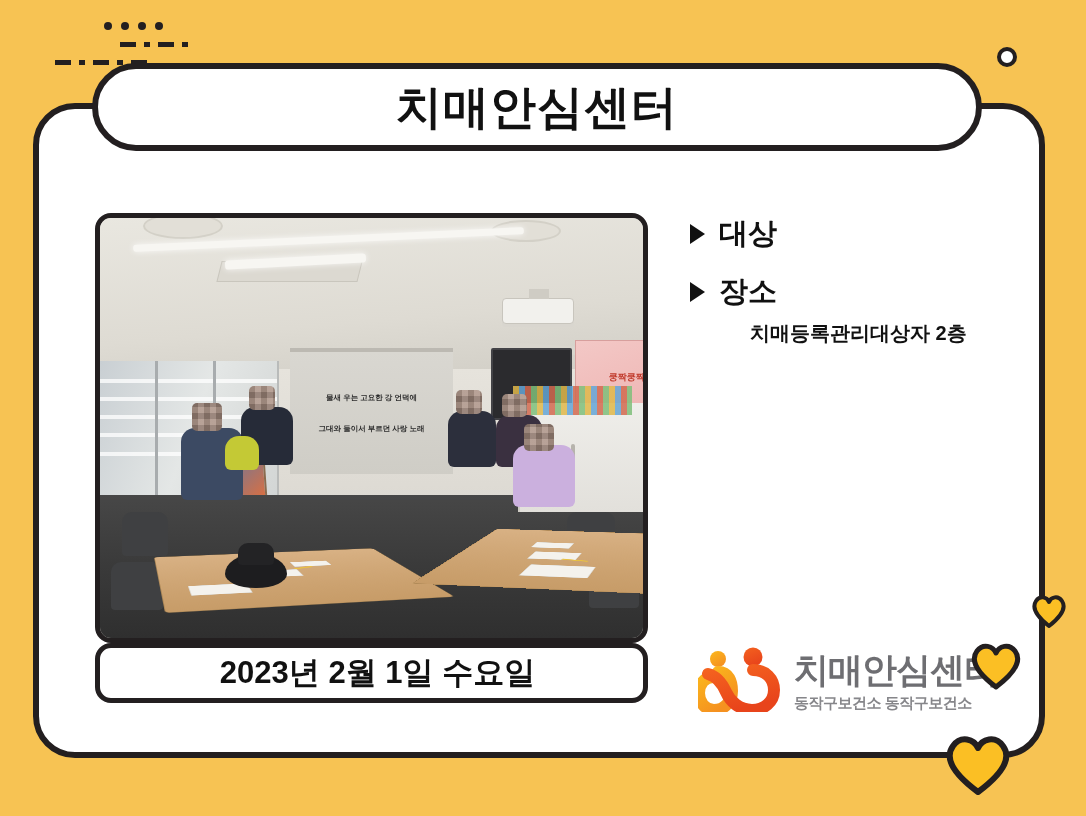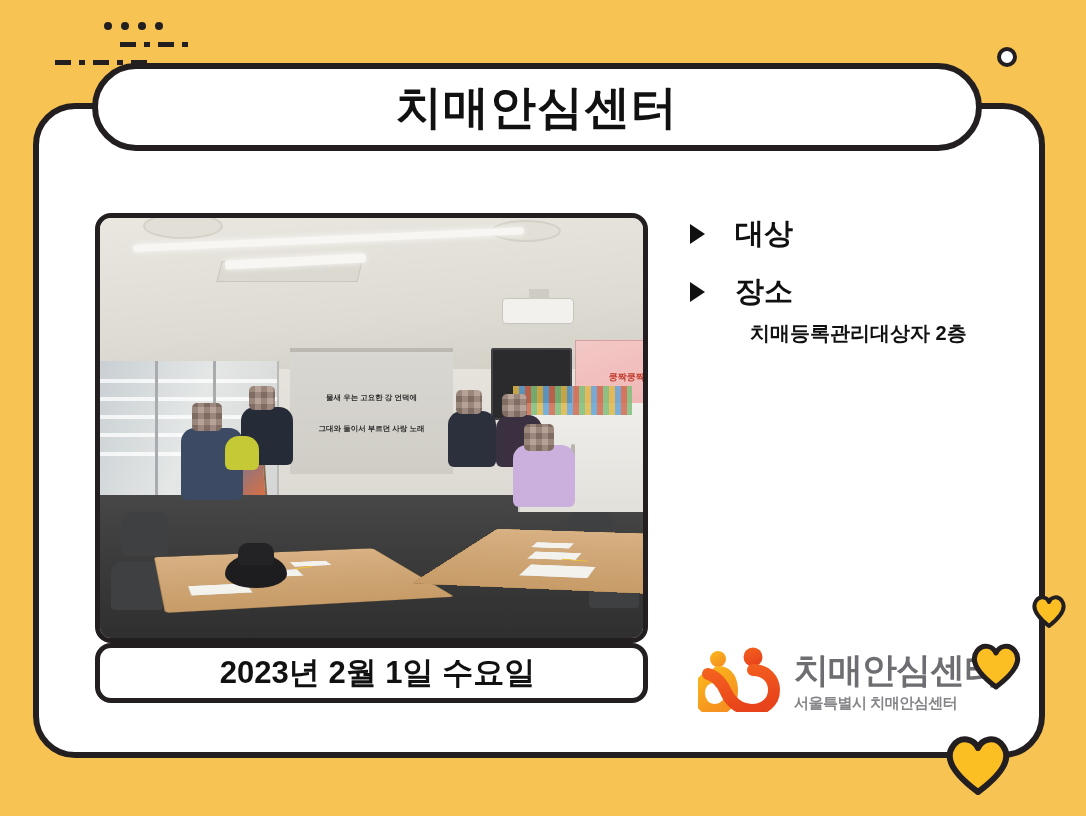--- a/index.html
+++ b/index.html
@@ -249,21 +249,21 @@
   #date-text { font-size: 31px; font-weight: 700; color: #111; }
 
   
   #info {
     position: absolute;
     left: 690px; top: 218px;
     width: 330px;
   }
   .info-block { margin-bottom: 10px; }
   .info-head {
-    display: flex; align-items: center; gap: 30px;
+    display: flex; align-items: center; gap: 14px;
     font-size: 29px; font-weight: 700; color: #111;
     line-height: 1.1;
   }
   .tri {
     width: 0; height: 0;
     border-left: 15px solid #111;
     border-top: 10px solid transparent;
     border-bottom: 10px solid transparent;
   }
   .info-body {
@@ -433,21 +433,21 @@
           </linearGradient>
         </defs>
         <circle cx="20" cy="13" r="8" fill="url(#gy)"></circle>
         <circle cx="55" cy="11" r="9.5" fill="url(#go)"></circle>
         <path d="M20,26 C31,26 34,36 34,45 C34,56 26,64 16,64 C7,64 1,56 1,47 C1,38 7,31 15,31" fill="none" stroke="url(#gy)" stroke-width="12" stroke-linecap="round"></path>
         <path d="M55,24 C68,24 76,33 76,44 C76,56 66,64 54,64 C41,64 32,55 28,46 C24,37 18,30 10,28" fill="none" stroke="url(#go)" stroke-width="12" stroke-linecap="round"></path>
       </svg>
     </span>
     <span id="logo-words">
       <span id="logo-title" style="display:block">치매안심센터</span>
-      <span id="logo-sub" style="display:block">서울특별시 치매안심센터</span>
+      <span id="logo-sub" style="display:block">동작구보건소 동작구보건소</span>
     </span>
   </div>
 
   <span class="heart h1">
     <svg width="38" height="36" viewBox="0 0 38 36">
       <path d="M19 34 C5 23 2 15 6 9 C10 3 17 5 19 10 C21 5 28 3 32 9 C36 15 33 23 19 34 Z" fill="#FBBF24" stroke="#231F20" stroke-width="4" stroke-linejoin="round"></path>
     </svg>
   </span>
   <span class="heart h2">
     <svg width="56" height="52" viewBox="0 0 56 52">

